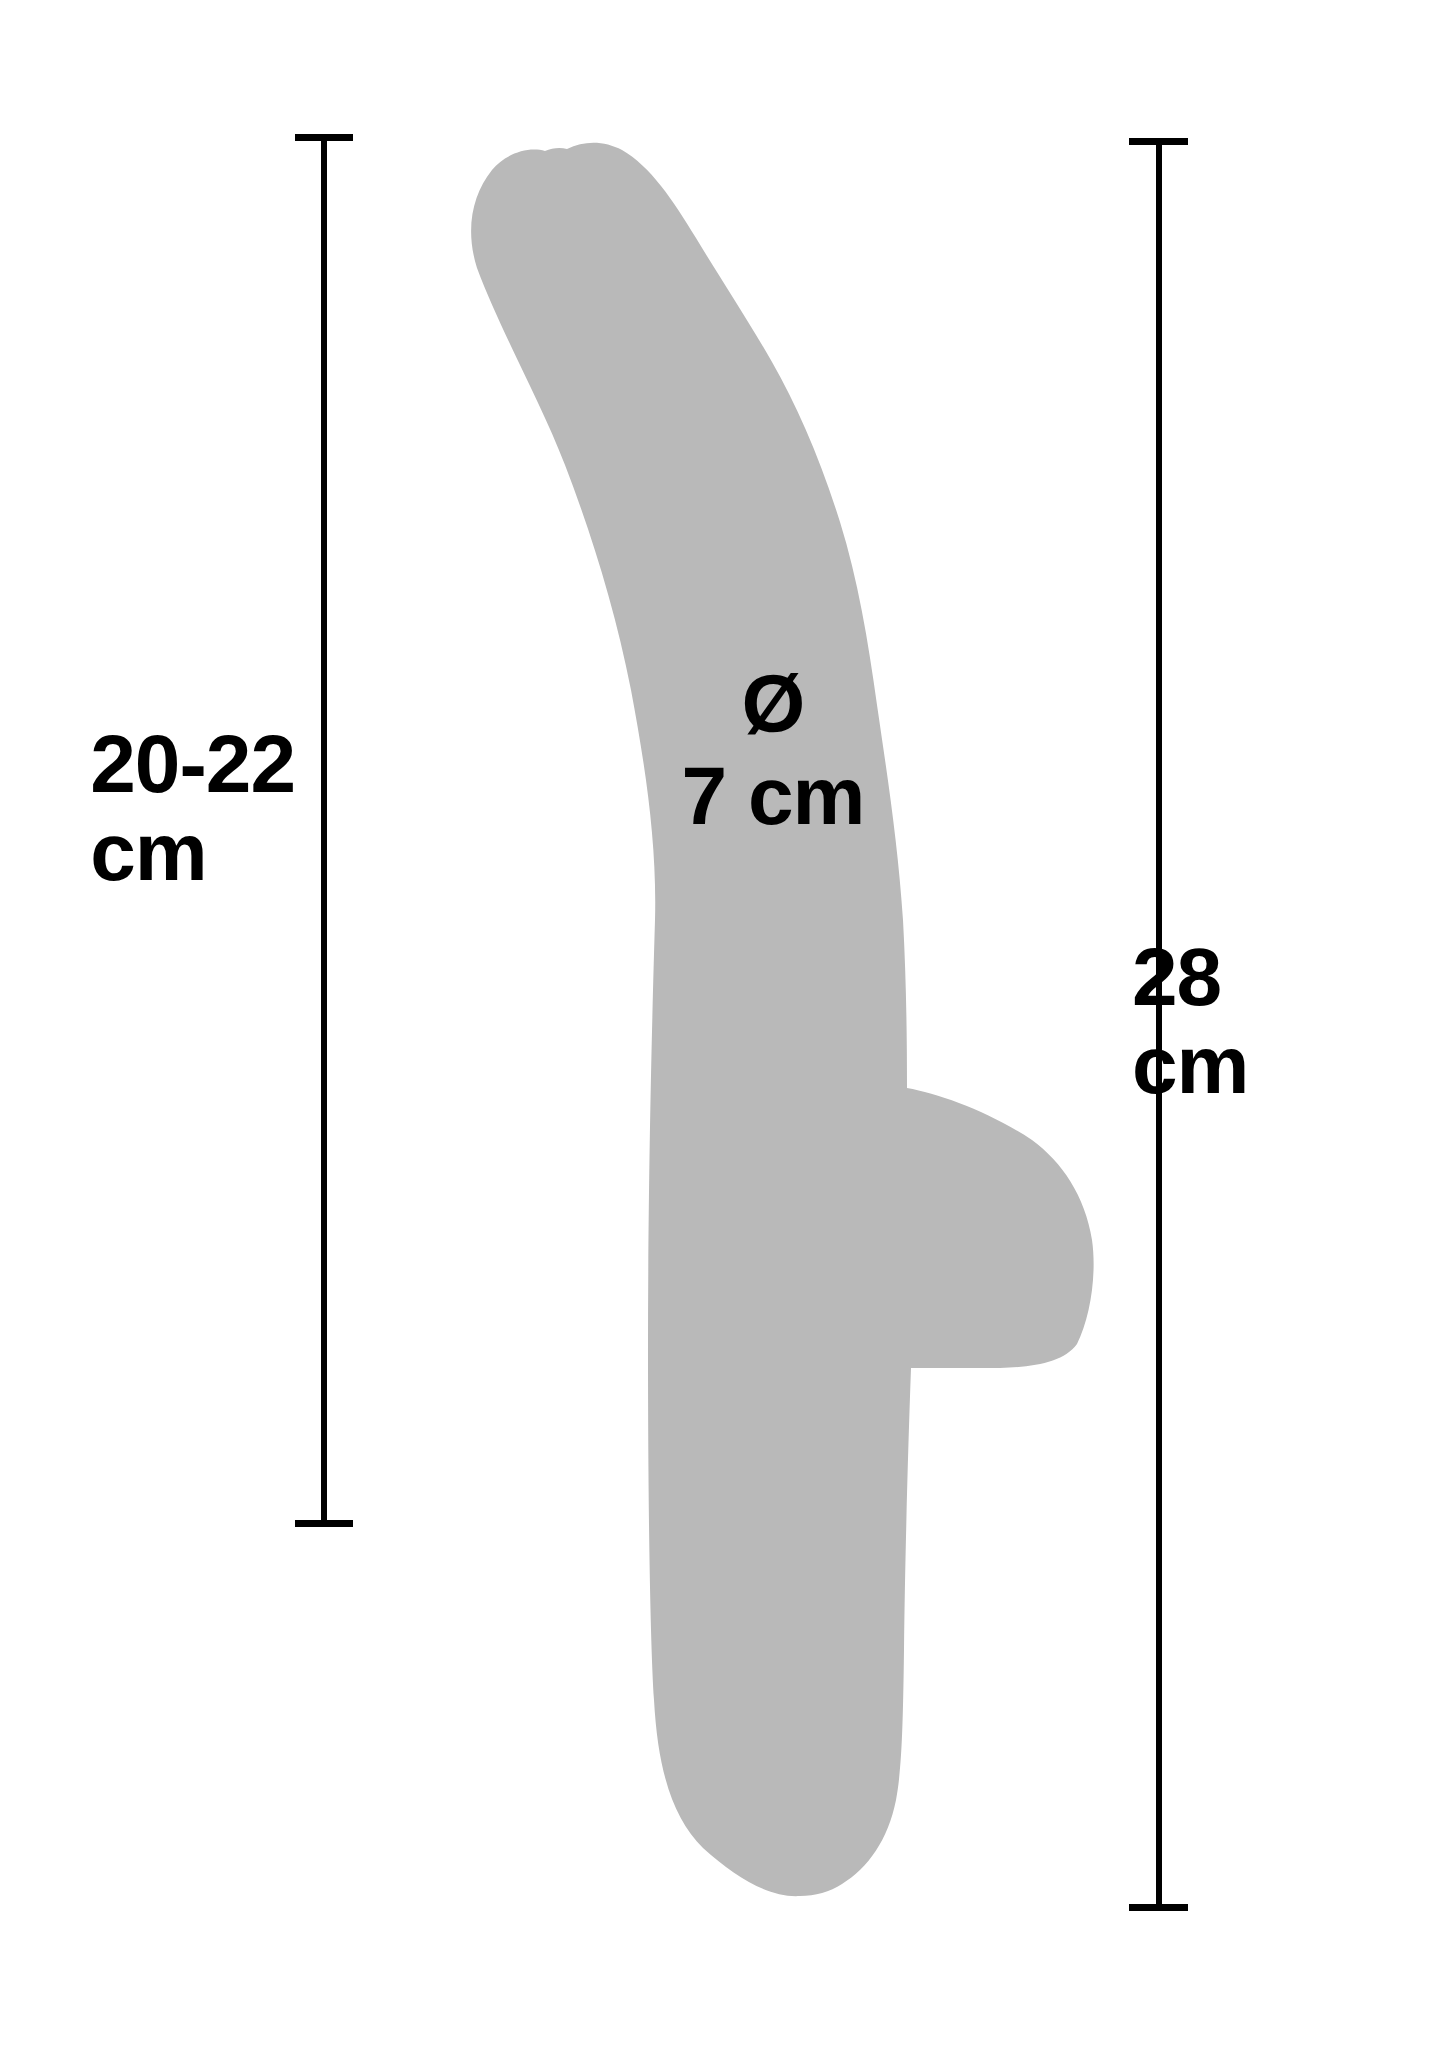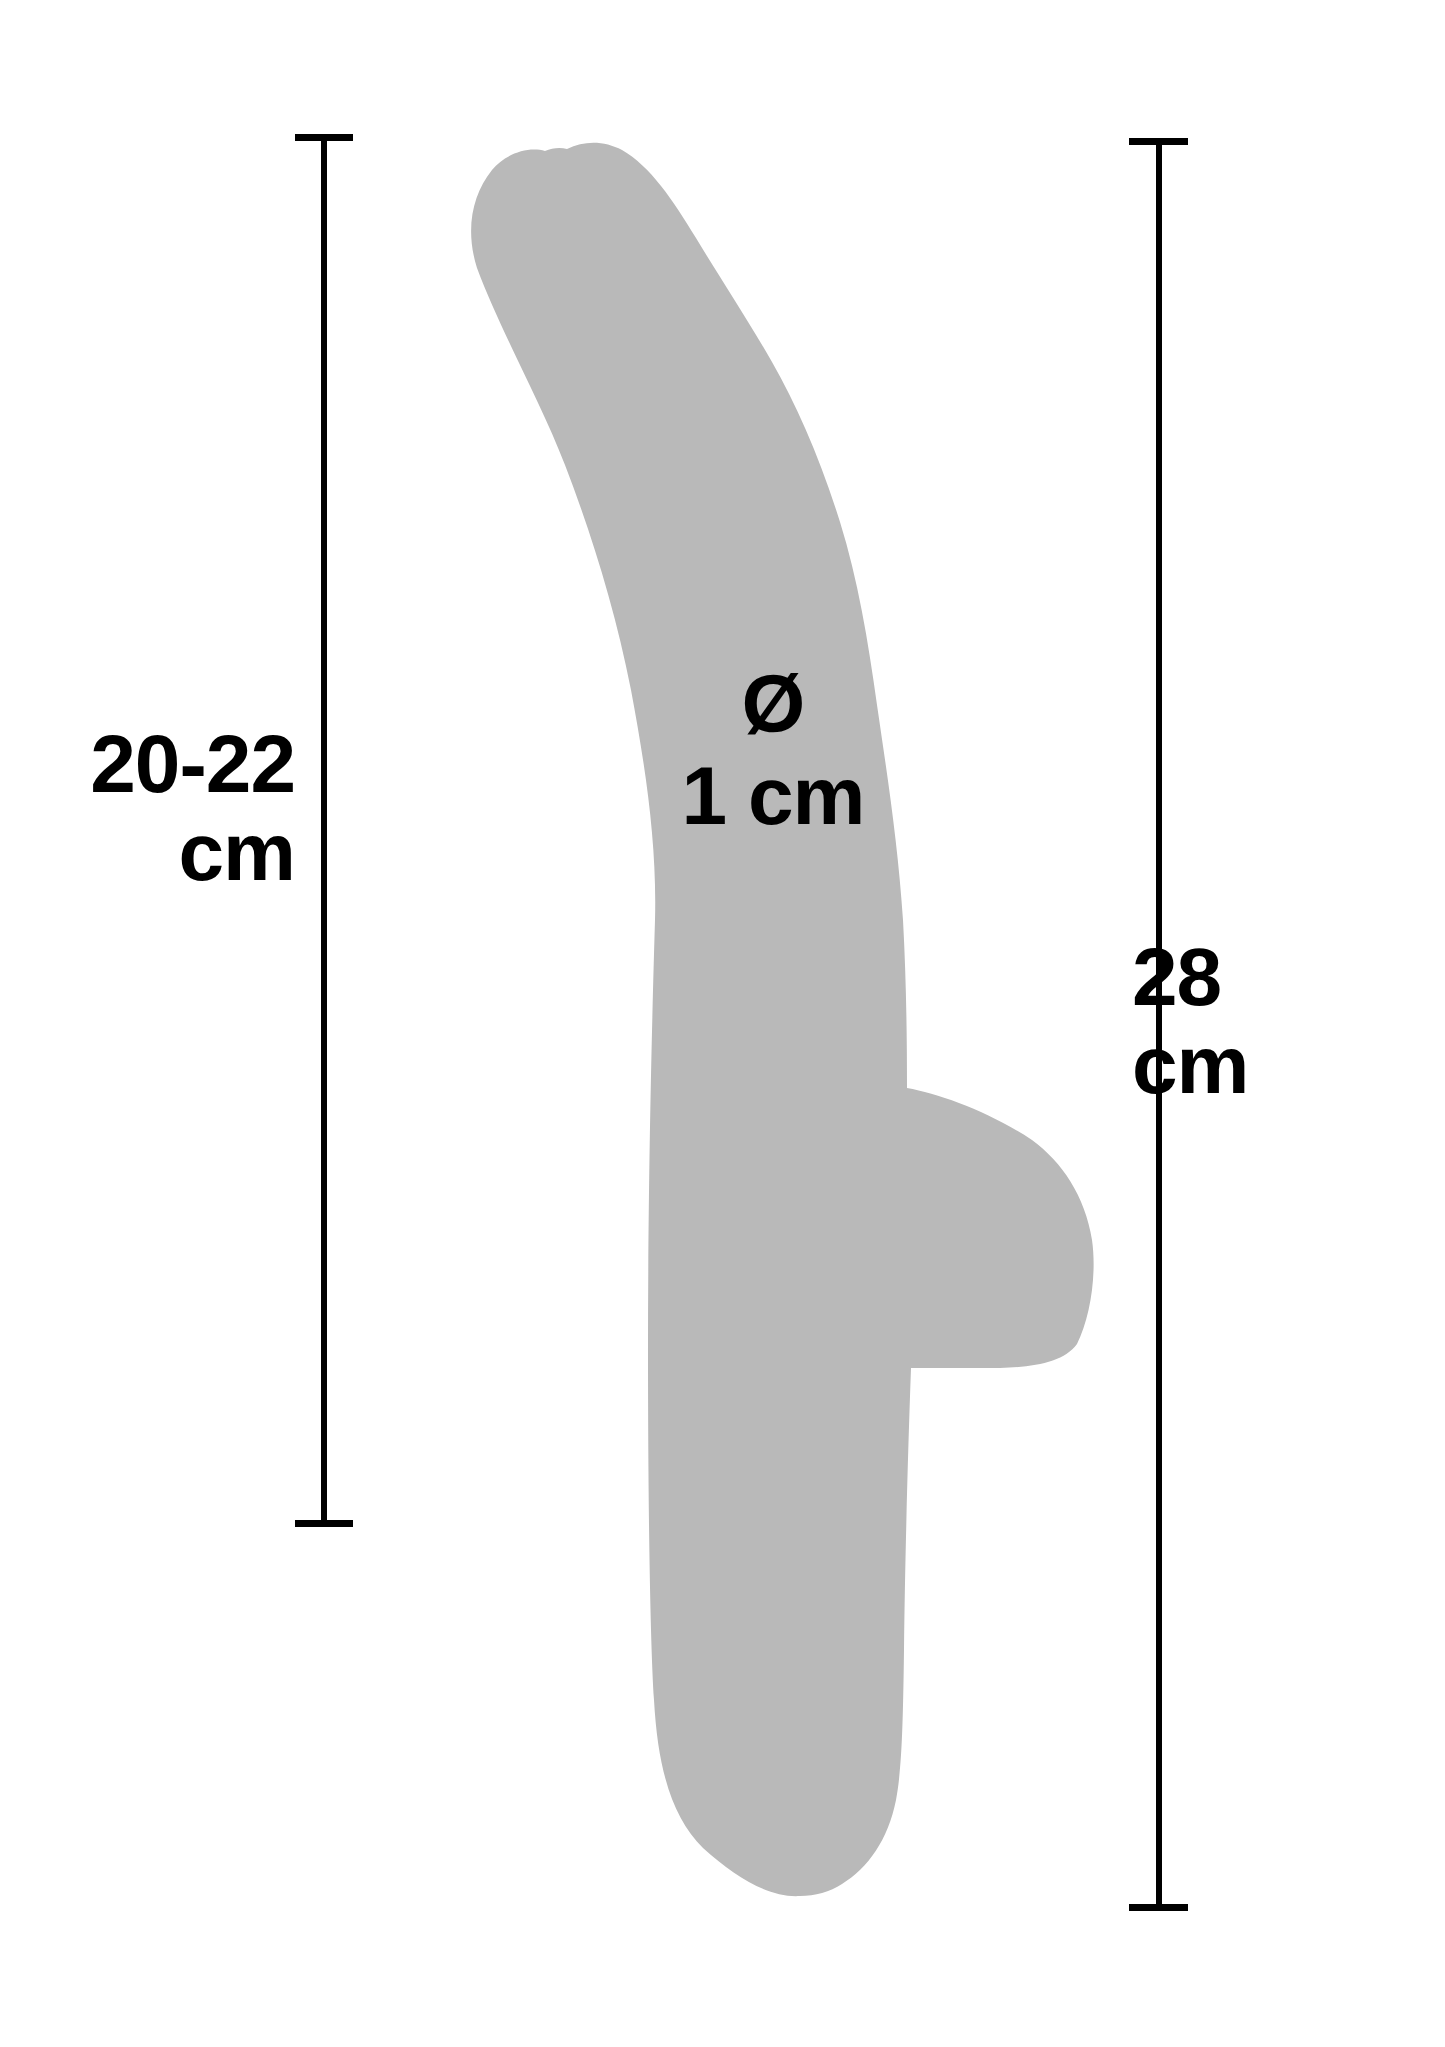--- a/index.html
+++ b/index.html
@@ -35,21 +35,20 @@
     color:var(--text);
     font-size:82px;
     font-weight:700;
     line-height:88px;
     letter-spacing:-1px;
     white-space:nowrap;
   }
   .dim-label-left{
     right:1150px;
     top:720px;
-    text-align:right;
   }
   .dim-label-right{
     left:1132px;
     top:933px;
     text-align:left;
   }
   .diameter-label{
     position:absolute;
     left:773px;
     top:658px;
@@ -89,16 +88,16 @@
     <div>cm</div>
   </div>
 
   <div class="dim-label dim-label-right">
     <div>28</div>
     <div>cm</div>
   </div>
 
   <div class="diameter-label">
     <div>Ø</div>
-    <div>1 cm</div>
+    <div>7 cm</div>
   </div>
 
 </div>
 
 </body></html>

